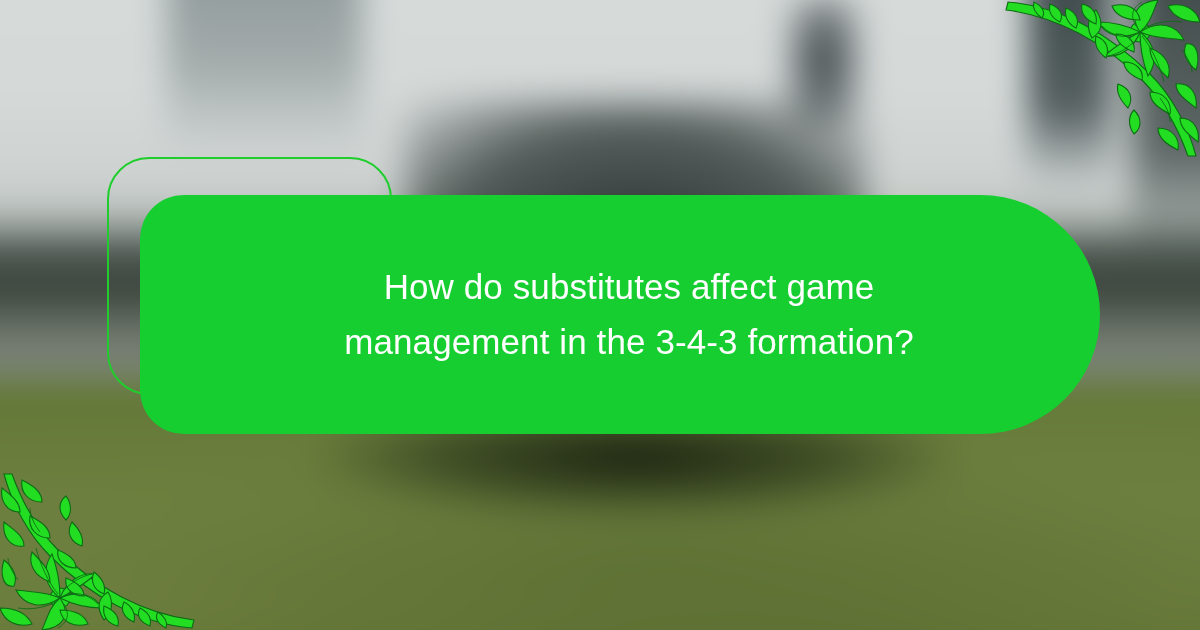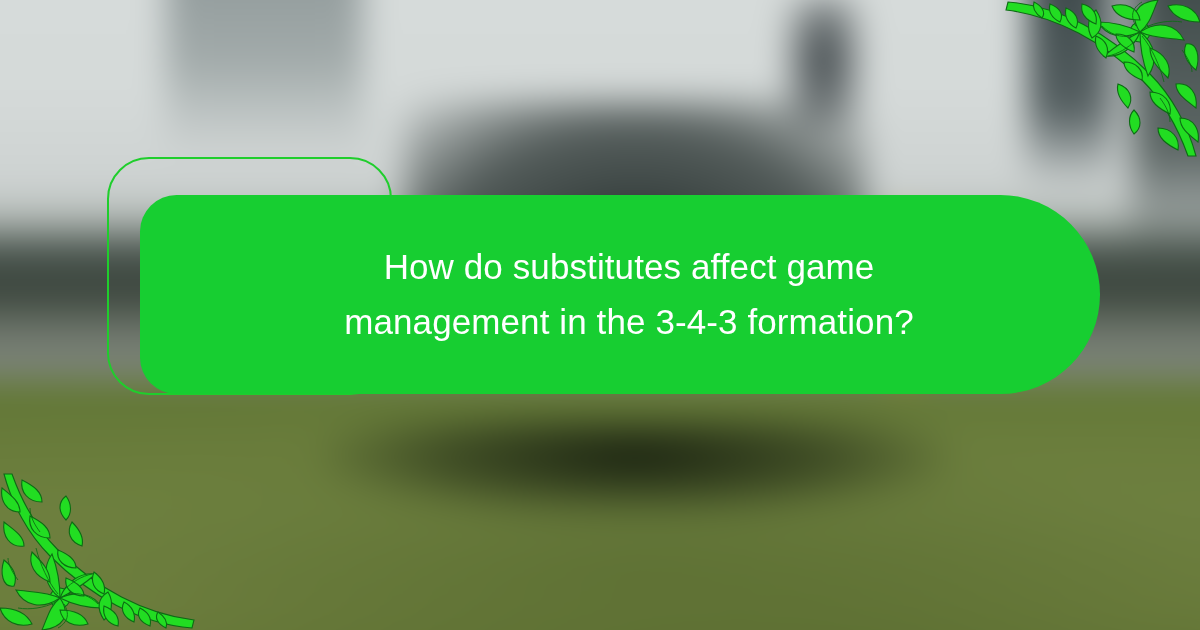--- a/index.html
+++ b/index.html
@@ -98,21 +98,21 @@
     position:absolute;
     left:107px; top:157px;
     width:285px; height:238px;
     border:2.5px solid #1fce2c;
     border-radius:42px;
     background:transparent;
   }
   .card-fill {
     position:absolute;
     left:140px; top:195px;
-    width:960px; height:199px;
+    width:960px; height:239px;
     background:#17ce31;
     border-radius:44px 120px 120px 44px;
     display:flex;
     align-items:center;
     justify-content:center;
   }
   .card-text {
     color:#ffffff;
     font-size:35px;
     font-weight:400;

